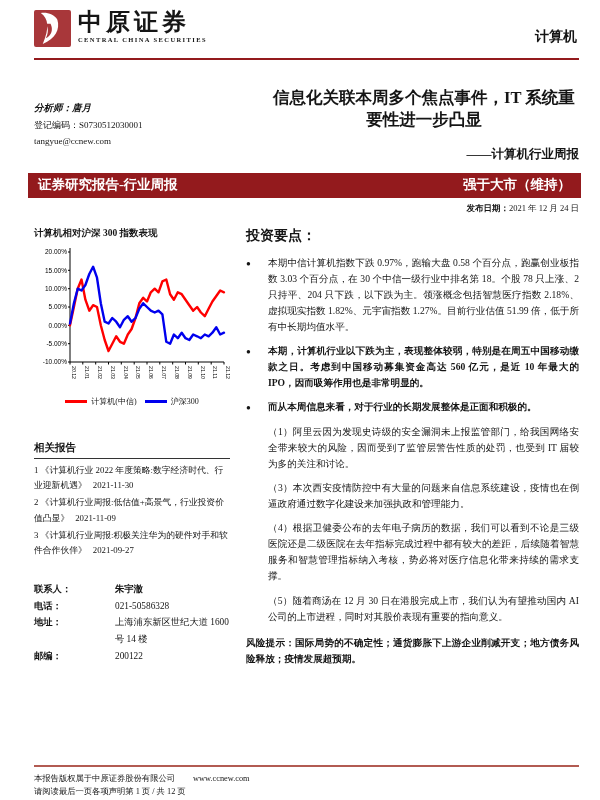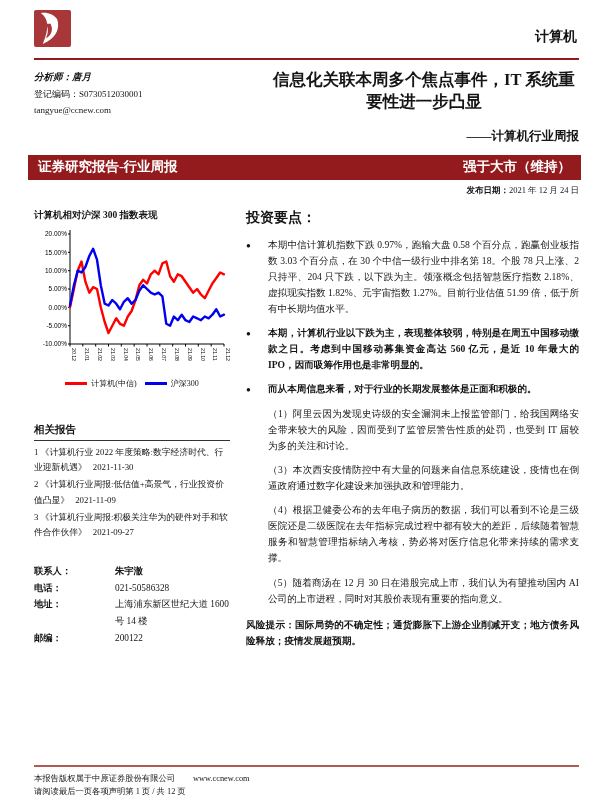--- a/index.html
+++ b/index.html
@@ -11,21 +11,21 @@
     padding:10px 21px 0 34px;
   }
   
   .logo-row { display:flex; align-items:flex-start; position:relative; height:44px; }
   .logo-mark { width:37px; height:37px; flex:0 0 auto; }
   .logo-text { margin-left:7px; line-height:1; }
   .logo-cn { font-size:24px; font-weight:bold; letter-spacing:4px; font-family:"Liberation Serif", serif; }
   .logo-en { font-size:6.5px; font-weight:bold; letter-spacing:1.4px; margin-top:3px; }
   .industry-tag { position:absolute; right:2px; top:18px; font-size:14px; font-weight:bold; }
   .head-divider { height:2px; background:var(--brand); margin-top:4px; }
-  .meta-title-row { display:flex; margin-top:9px; }
+  .meta-title-row { display:flex; margin-top:27px;align-items:center; }
   .analyst-block { width:205px; font-size:9px; line-height:1.8; }
   .analyst-name { font-weight:bold; font-style:italic; font-size:9.5px; }
   .title-block { flex:1; text-align:center; padding-left:30px; }
   .report-title { font-size:16.5px; font-weight:bold; line-height:1.35; }
   .report-subtitle { text-align:right; font-size:12.5px; font-weight:bold; margin-top:14px; }
   .banner { margin-top:10px; margin-left:-6px; margin-right:-2px; background:var(--brand);
     color:#fff; display:flex; justify-content:space-between; align-items:center;
     height:25px; padding:0 10px; font-size:13.5px; font-weight:bold; }
   .date-line { text-align:right; font-size:8.5px; margin-top:5px; }
   .date-label { font-weight:bold; }
@@ -70,20 +70,24 @@
 <body>
 
 <div class="page">
 
   <div class="logo-row">
     <svg class="logo-mark" viewBox="0 0 38 38">
       <rect x="0" y="0" width="38" height="38" rx="2" fill="#A8373A"></rect>
       <path d="M7,3 C15,9 16,18 9,35 C22,29 27,20 24,10 C21,4 13,2 7,3 Z" fill="#ffffff"></path>
       <path d="M12,14 C15,18 15,24 12,29 C18,26 20,20 17,14 Z" fill="#A8373A"></path>
     </svg>
+    <div class="logo-text">
+      <div class="logo-cn">中原证券</div>
+      <div class="logo-en">CENTRAL CHINA SECURITIES</div>
+    </div>
     <div class="industry-tag">计算机</div>
   </div>
   <div class="head-divider"></div>
 
   <div class="meta-title-row">
     <div class="analyst-block">
       <div class="analyst-name">分析师：唐月</div>
       <div>登记编码：S0730512030001</div>
       <div>tangyue@ccnew.com</div>
     </div>

